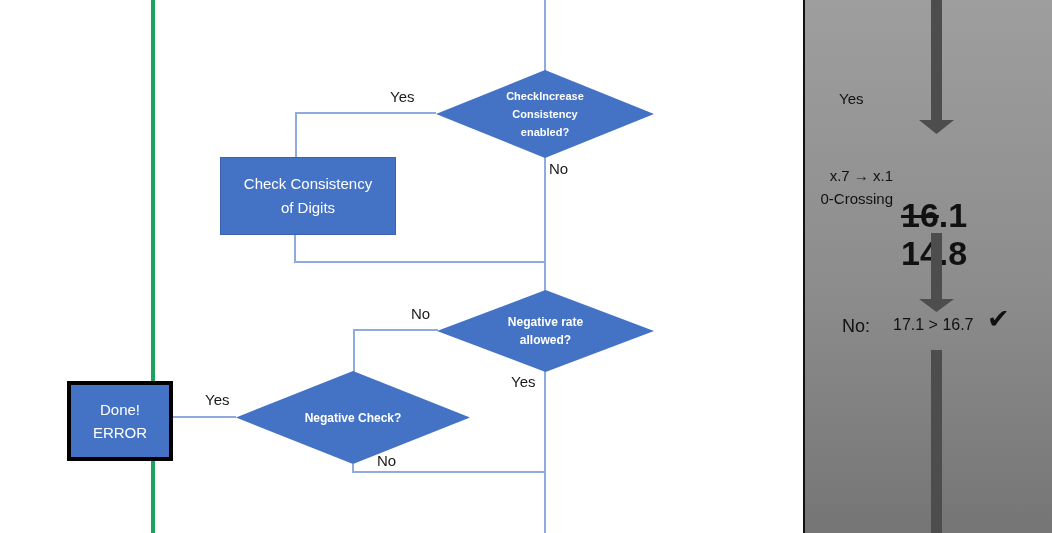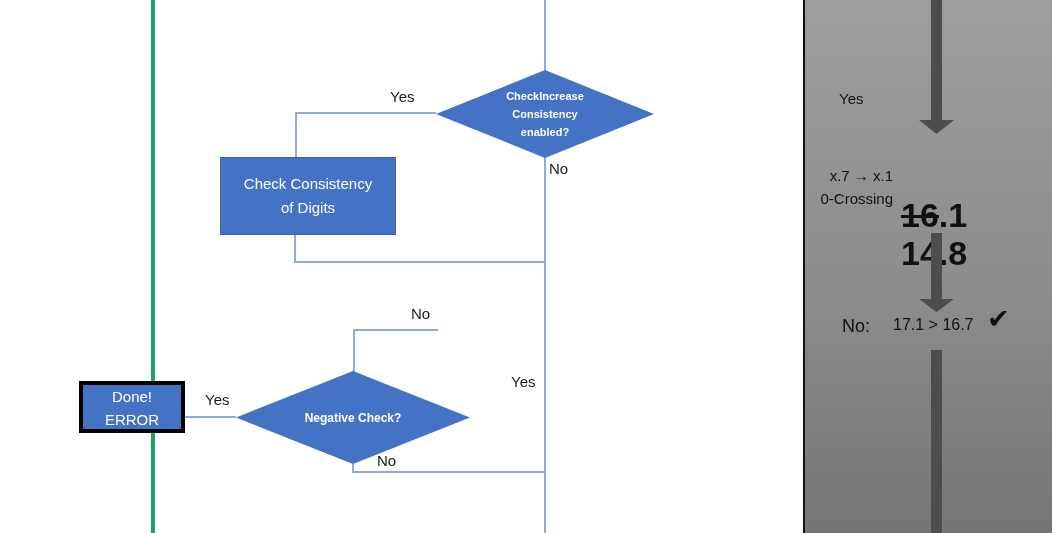--- a/index.html
+++ b/index.html
@@ -21,21 +21,21 @@
   .shape{position:absolute;display:flex;flex-direction:column;align-items:center;justify-content:center;
          color:#fff;text-align:center;box-sizing:border-box;}
   .diamond{background:var(--shape-fill);clip-path:polygon(50% 0,100% 50%,50% 100%,0 50%);}
   .proc{background:var(--shape-fill);border:1px solid var(--shape-border);font-size:15px;line-height:24px;}
   .done{background:var(--shape-fill);border:4px solid #000;font-size:15px;line-height:23px;}
 
   #diamond1{left:436px;top:70px;width:218px;height:88px;font-size:11px;font-weight:600;line-height:18px;}
   #rect1{left:220px;top:157px;width:176px;height:78px;}
   #diamond2{left:437px;top:290px;width:217px;height:82px;font-size:12px;font-weight:600;line-height:18px;}
   #diamond3{left:236px;top:371px;width:234px;height:93px;font-size:12px;font-weight:600;}
-  #donebox{left:79px;top:381px;width:106px;height:52px;justify-content:space-between;}
+  #donebox{left:67px;top:381px;width:106px;height:80px;}
 
   .elabel{position:absolute;font-size:15px;color:#1a1a1a;white-space:nowrap;}
 
   .panel{position:absolute;left:803px;top:0;width:249px;height:533px;box-sizing:border-box;
          border-left:2px solid #111;
          background:linear-gradient(to bottom,var(--bg-top) 0%,#8C8C8C 55%,var(--bg-bottom) 100%);}
   .shaft{position:absolute;background:var(--arrow-color);}
   .ahead{position:absolute;background:var(--arrow-color);clip-path:polygon(0 0,100% 0,50% 100%);}
   .pnl-yes{position:absolute;left:34px;top:90px;font-size:15px;color:#111;}
   .note{position:absolute;left:0;top:164px;width:88px;text-align:right;font-size:15px;line-height:23px;color:#111;}
@@ -67,20 +67,24 @@
     <span>CheckIncrease</span>
     <span>Consistency</span>
     <span>enabled?</span>
   </div>
 
   <div id="rect1" class="shape proc">
     <span>Check Consistency</span>
     <span>of Digits</span>
   </div>
 
+  <div id="diamond2" class="shape diamond">
+    <span>Negative rate</span>
+    <span>allowed?</span>
+  </div>
 
   <div id="diamond3" class="shape diamond">
     <span>Negative Check?</span>
   </div>
 
   <div id="donebox" class="shape done">
     <span>Done!</span>
     <span>ERROR</span>
   </div>
 

